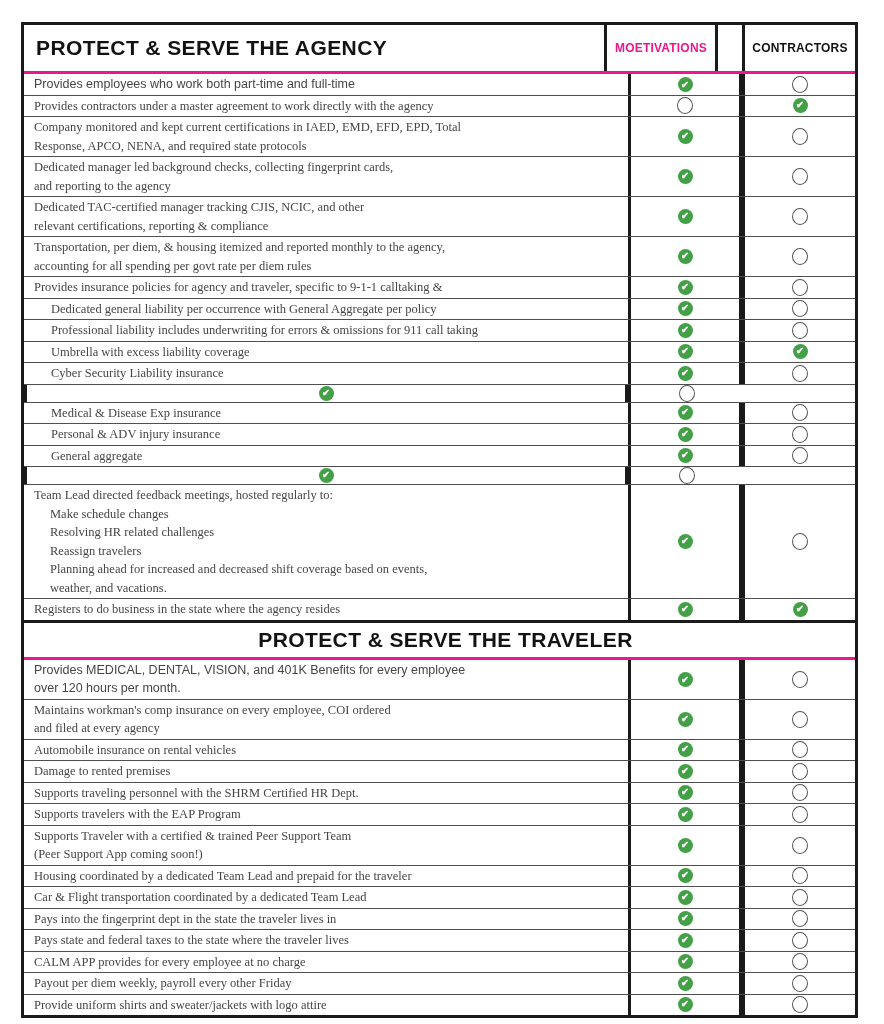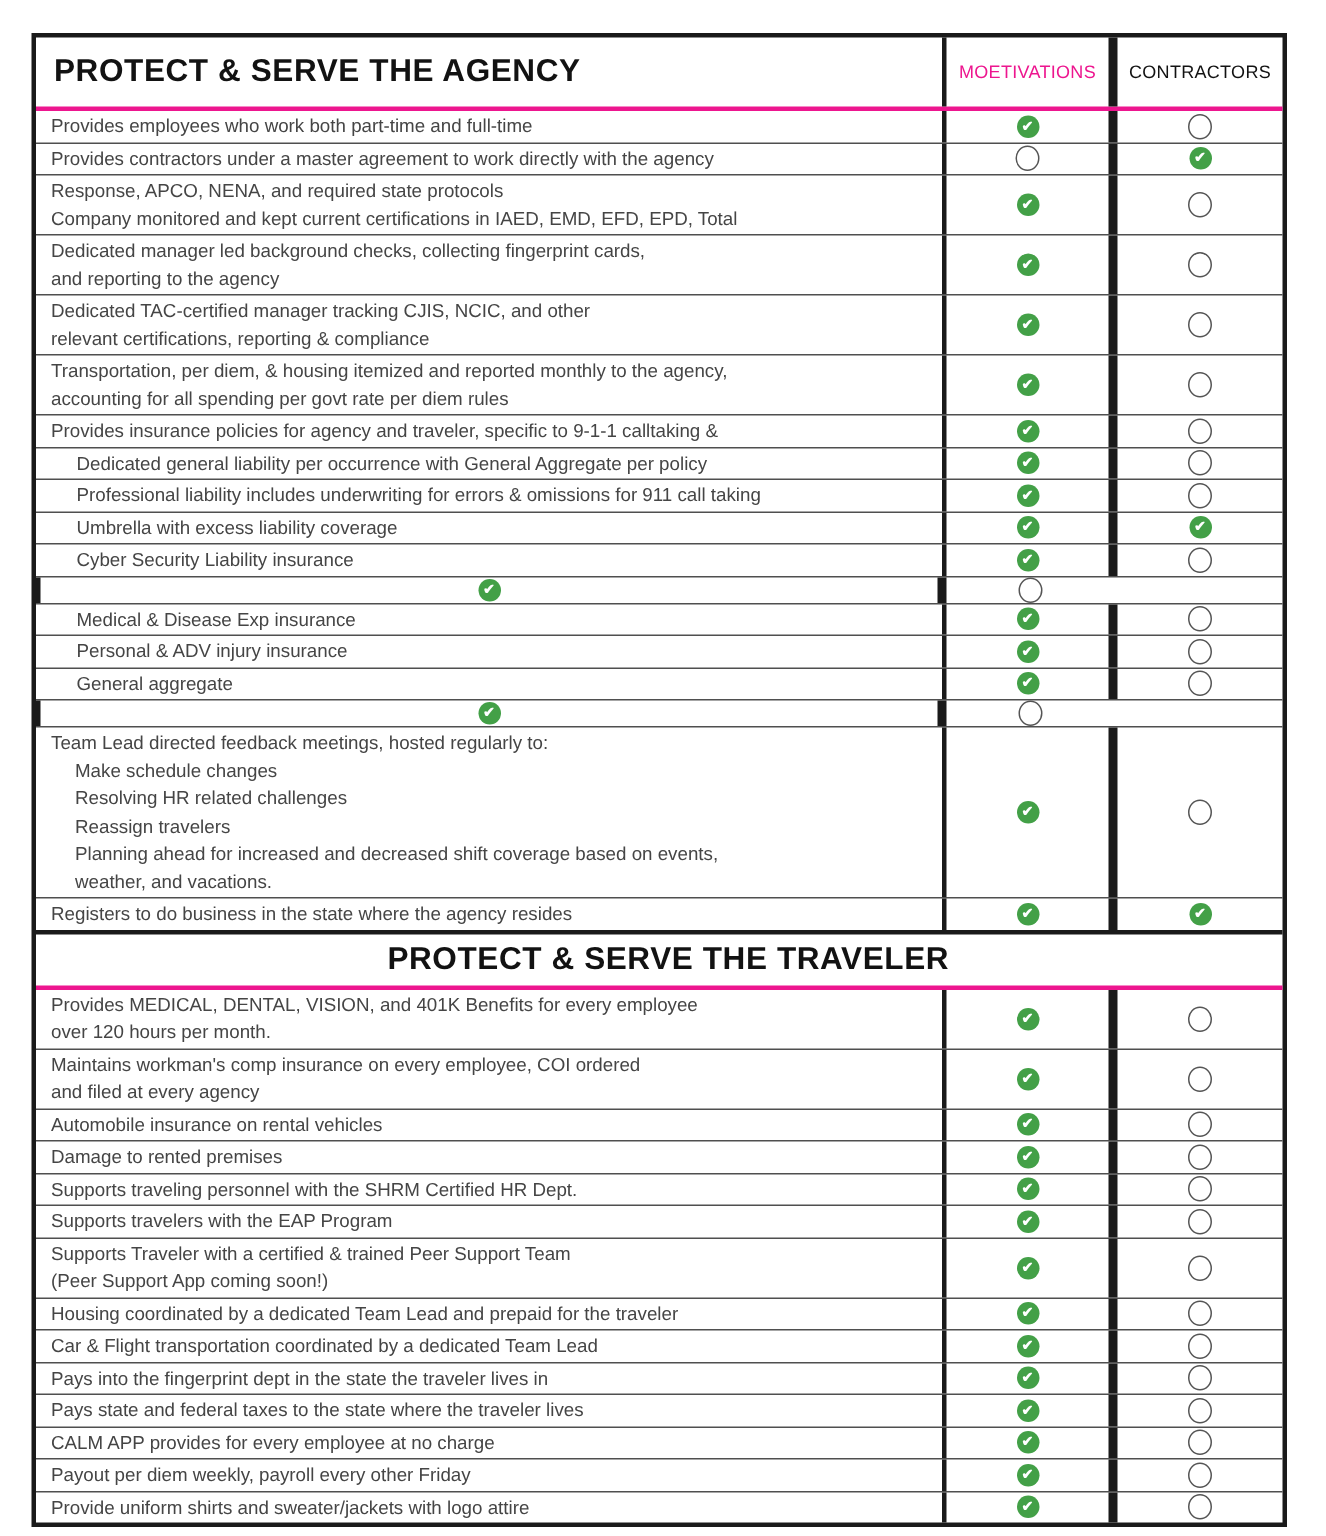--- a/index.html
+++ b/index.html
@@ -10,39 +10,39 @@
   }
   .table{
     position:absolute;left:21px;top:22px;width:837px;
     border:3px solid var(--line-black,#1a1a1a);
     box-sizing:border-box;background:#fff;
   }
   .grid-row{display:grid;grid-template-columns:1fr 114px 113px;}
   .cell{box-sizing:border-box;}
   .cell-m{border-left:3px solid var(--line-black,#1a1a1a);border-right:3px solid var(--line-black,#1a1a1a);}
   .cell-c{border-left:3px solid var(--line-black,#1a1a1a);}
-  .hdr{height:46px;}
+  .hdr{height:46px;gap:24px;}
   .title{
     display:flex;align-items:center;padding-left:12px;
     font-size:21px;font-weight:bold;color:#121212;letter-spacing:.4px;
     white-space:nowrap;
   }
   .colhead{
     display:flex;align-items:center;justify-content:center;
-    font-size:12px;font-weight:normal;letter-spacing:.2px;color:#121212;
+    font-size:12px;font-weight:bold;letter-spacing:.2px;color:#121212;
     white-space:nowrap;
   }
   .colhead.pink-text{color:var(--pink,#ED168F);}
   .pinkline{height:3px;background:var(--pink,#ED168F);}
   .trav-hdr{
     border-top:3px solid var(--line-black,#1a1a1a);
     height:34px;display:flex;align-items:center;justify-content:center;
   }
   .row{display:grid;grid-template-columns:1fr 114px 113px;}
-  .row + .row{border-top:1.5px solid var(--row-line,#4f4f4f);}
+  .row + .row{border-top:1.5px solid var(--row-line,#4f4f4f);font-family:Liberation Serif, serif;}
   .label{
     display:flex;flex-direction:column;justify-content:center;
     padding:1px 6px 1px 10px;color:var(--body-text,#454545);
     font-size:12.5px;
   }
   .label.indent{padding-left:27px;}
   .line{line-height:18.5px;white-space:nowrap;}
   .line.sub{padding-left:16px;}
   .mark{display:flex;align-items:center;justify-content:center;}
   .icon{display:inline-flex;align-items:center;justify-content:center;flex:0 0 auto;}
@@ -87,22 +87,22 @@
         </div>
         <div class="cell cell-m mark">
           <span class="icon empty"></span>
         </div>
         <div class="cell cell-c mark">
           <span class="icon check">✔</span>
         </div>
       </div>
       <div class="row">
         <div class="cell label">
+          <div class="line">Company monitored and kept current certifications in IAED, EMD, EFD, EPD, Total</div>
           <div class="line">Response, APCO, NENA, and required state protocols</div>
-          <div class="line">Company monitored and kept current certifications in IAED, EMD, EFD, EPD, Total</div>
         </div>
         <div class="cell cell-m mark">
           <span class="icon check">✔</span>
         </div>
         <div class="cell cell-c mark">
           <span class="icon empty"></span>
         </div>
       </div>
       <div class="row">
         <div class="cell label">

